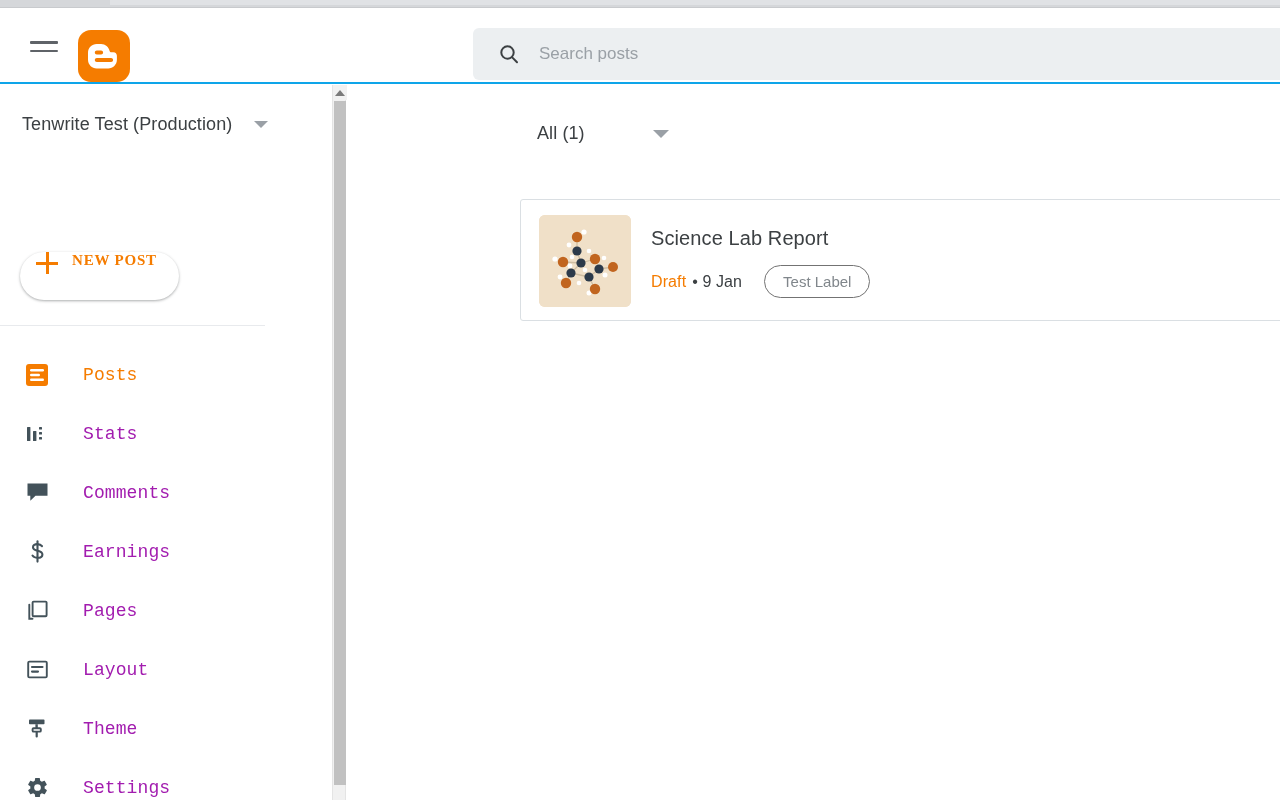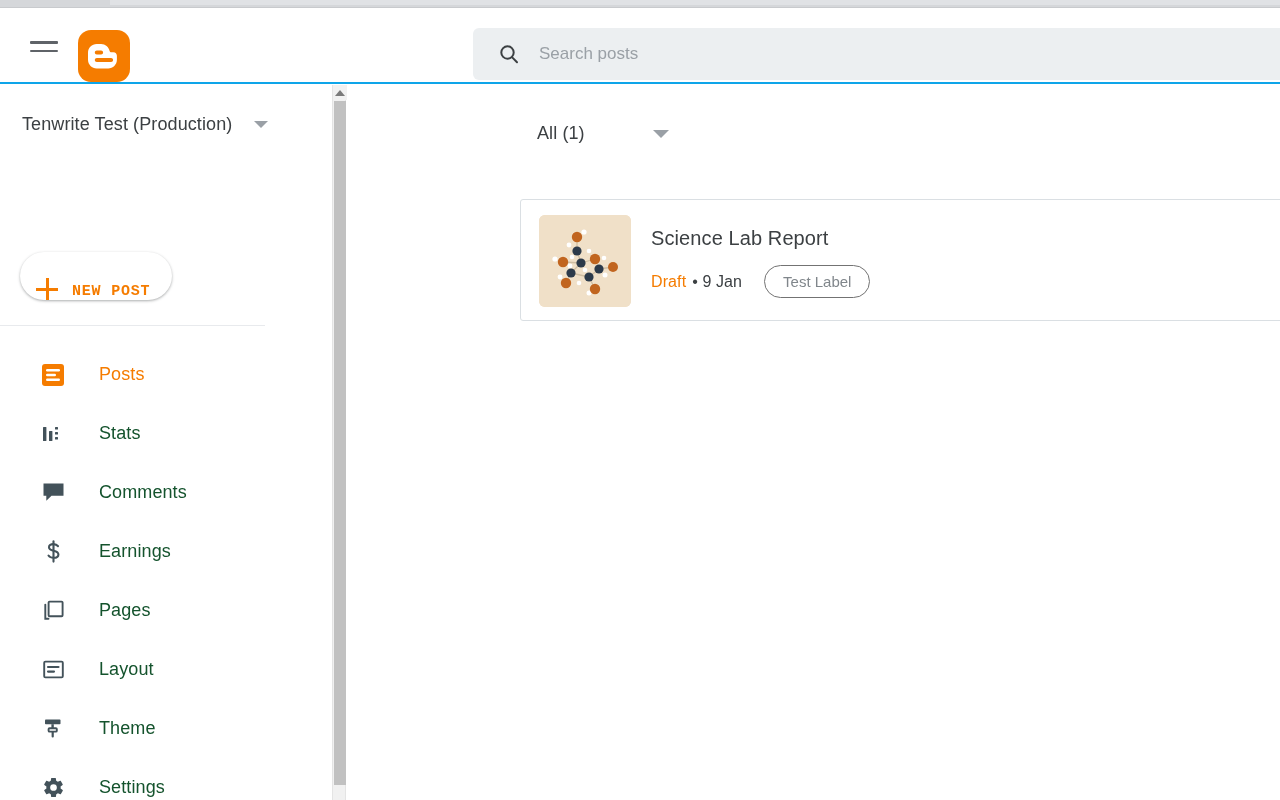--- a/index.html
+++ b/index.html
@@ -113,23 +113,23 @@
   }
 
   .newpost-btn {
     position: absolute; top: 167px; left: 20px;
     height: 48px;
     padding: 0 22px 0 16px;
     background: #ffffff;
     border: none;
     border-radius: 24px;
     box-shadow: 0 1px 3px rgba(60,64,67,.30), 0 1px 2px rgba(60,64,67,.15);
-    display: flex; align-items: flex-end;
-    cursor: pointer;
-    font-family: Liberation Mono, monospace;
+    display: flex; align-items: flex-start;
+    cursor: pointer;
+    font-family: Liberation Serif, serif;
   }
   .newpost-plus {
     width: 22px; height: 22px;
     position: relative;
     margin-right: 14px;
   }
   .newpost-plus::before, .newpost-plus::after {
     content: ''; position: absolute; background: #f57c00;
   }
   .newpost-plus::before { left: 0; top: 9.5px; width: 22px; height: 3px; }
@@ -148,34 +148,35 @@
   }
 
   .nav-list {
     position: absolute; top: 260px; left: 0;
     width: 332px;
     list-style: none;
   }
   .nav-item {
     height: 59px;
     display: flex; align-items: center;
-    padding-left: 40px;
+    padding-left: 24px;
     cursor: pointer;
     color: #43525a;
+    font-family: Liberation Mono, monospace;
   }
   .nav-item .nav-icon {
     width: 26px; height: 26px;
     flex: 0 0 26px;
     display: flex; align-items: center; justify-content: center;
     color: #43525a;
   }
   .nav-item .nav-label {
     margin-left: 33px;
     font-size: 18px;
-    color: #14532d;
+    color: #a21caf;
     letter-spacing: 0.1px;
     white-space: nowrap;
   }
   .nav-item.active .nav-label { color: #f57c00; }
   .nav-item.active .nav-icon { color: #f57c00; }
 
   
   .sb-scroll {
     position: absolute; top: 85px; left: 332px;
     width: 14px; height: 715px;

